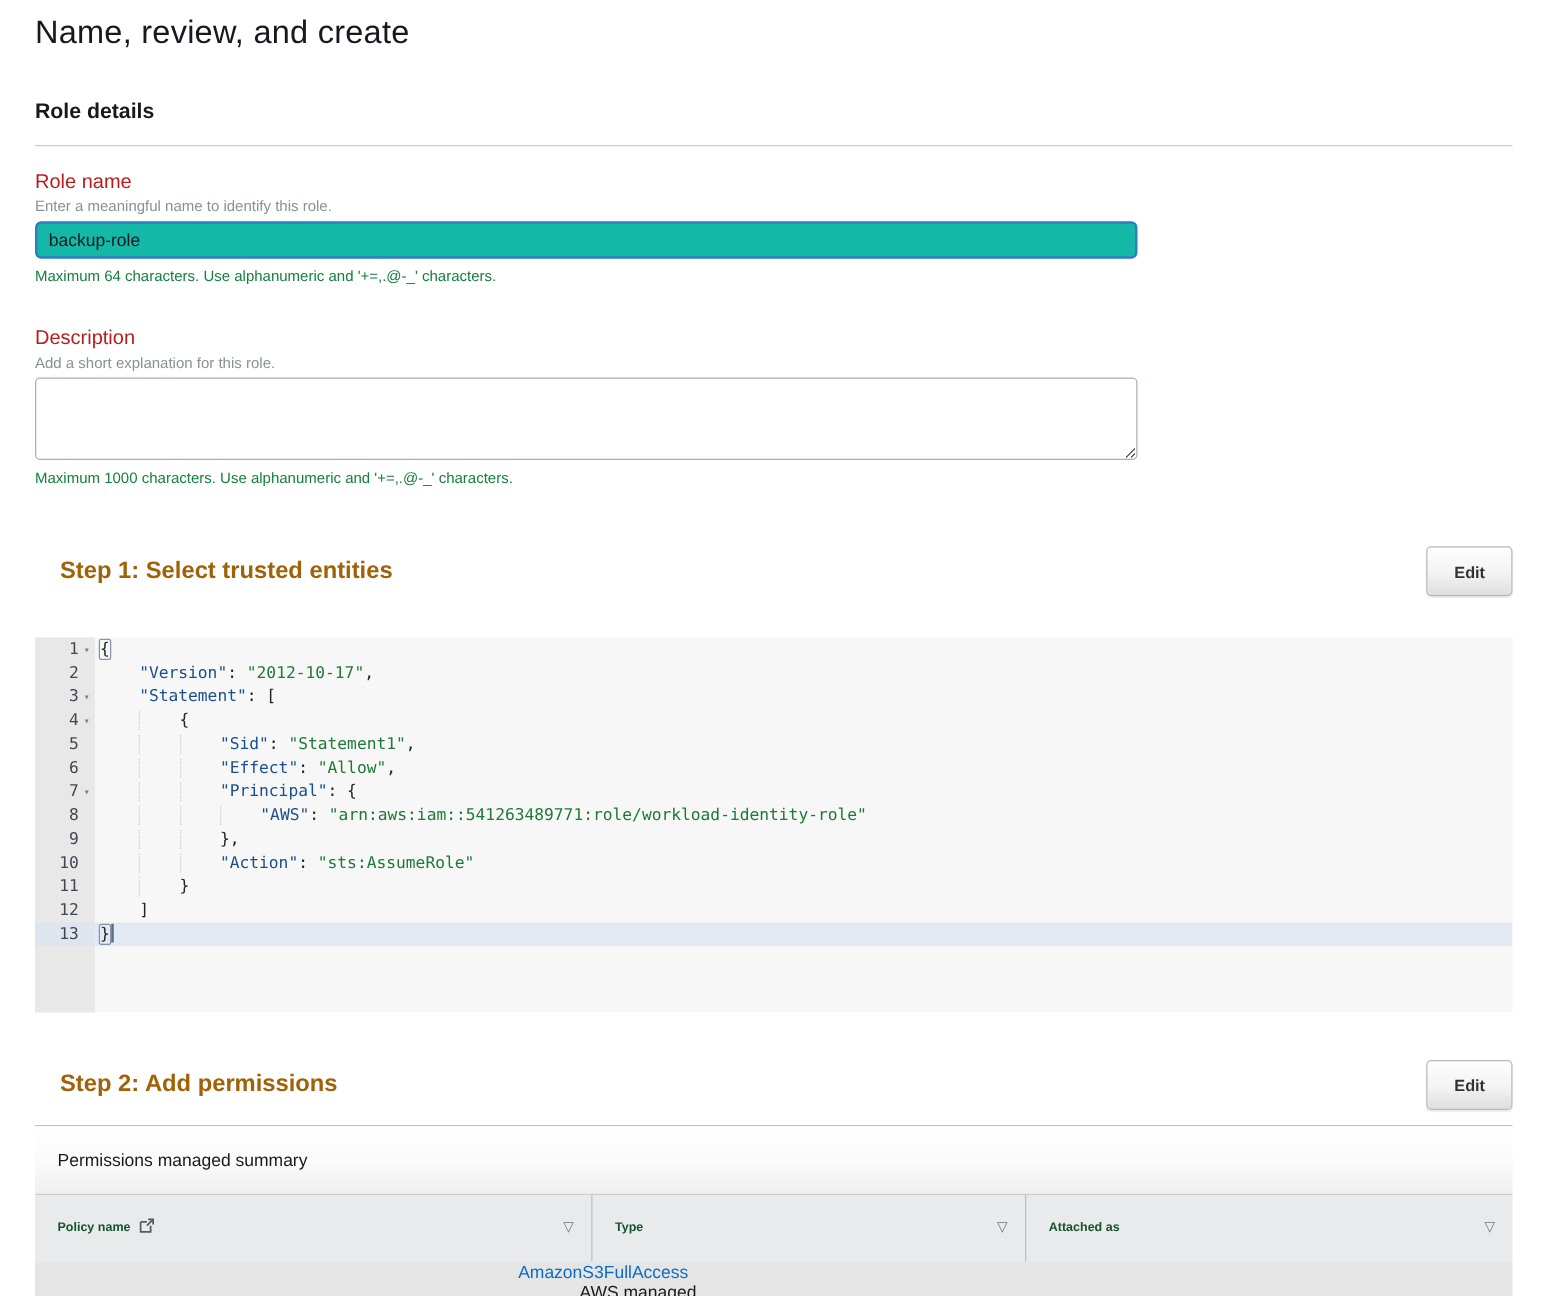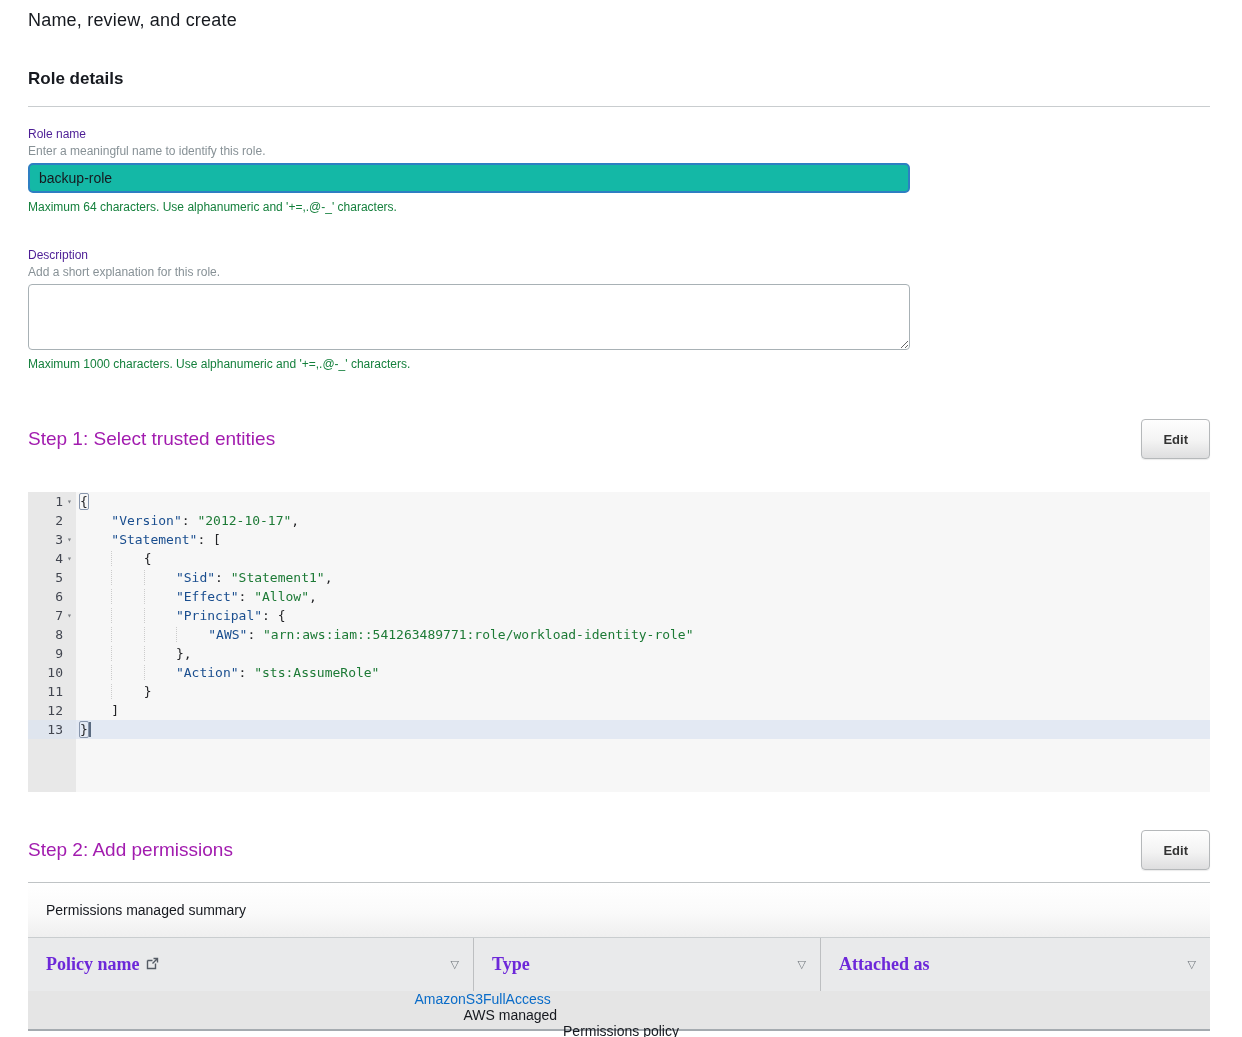--- a/index.html
+++ b/index.html
@@ -1,45 +1,45 @@
 <!DOCTYPE html>
 <html><head>
 <meta charset="utf-8">
 <style>
   * { box-sizing: border-box; margin: 0; padding: 0; }
   html,body { width: 1242px; height: 1037px; background: #fff; overflow: hidden; }
   body { font-family: "Liberation Sans", sans-serif; color: #16191f; }
   .page { padding: 0 32px 0 28px; width: 1242px; }
 
-  .page-title { font-size: 18px; font-weight: 400; color: #16191f; padding-top: 10px; letter-spacing: 0.2px; }
+  .page-title { font-size: 26px; font-weight: 400; color: #16191f; padding-top: 10px; letter-spacing: 0.2px; }
 
   .section-heading { margin-top: 38px; font-size: 17px; font-weight: 700; color: #16191f; }
   .divider { margin-top: 17px; border-bottom: 1px solid #c9cdcf; }
 
   .field { margin-top: 20px; }
-  .field-label { font-size: 12px; color: #4c1d95; }
+  .field-label { font-size: 16px; color: #b91c1c; }
   .field-hint { margin-top: 3px; font-size: 12px; color: #879196; }
   .constraint { margin-top: 7px; font-size: 12px; color: #15803d; }
 
   .role-name-input {
     margin-top: 5px; display: block; width: 882px; height: 30px;
     border: 2px solid #2e7fc2; border-radius: 5px; padding: 0 9px;
     font-size: 14px; font-family: "Liberation Sans", sans-serif; color: #16191f;
     outline: none; background: #14b8a6;
   }
   .desc-textarea {
     margin-top: 5px; display: block; width: 882px; height: 66px;
     border: 1px solid #a8b1b5; border-radius: 4px; padding: 6px 9px;
     font-size: 14px; font-family: "Liberation Sans", sans-serif; color: #16191f;
     resize: both; outline: none; background: #fff;
   }
   .field-desc { margin-top: 34px; }
 
   .step-row { margin-top: 48px; display: flex; align-items: center; justify-content: space-between; }
-  .step-heading { font-size: 19px; font-weight: 400; color: #a21caf; }
+  .step-heading { font-size: 19px; font-weight: 700; color: #a16207; margin-left: 20px; }
   .edit-btn {
     min-width: 68px; height: 40px; padding: 0 21px;
     background: linear-gradient(180deg, #fefefe 0%, #f3f3f3 55%, #dededf 100%);
     border: 1px solid #b5b8ba; border-radius: 4px;
     font-family: "Liberation Sans", sans-serif; font-size: 13px; font-weight: 700; color: #333;
     box-shadow: 0 1px 1px rgba(0,0,0,0.08); cursor: pointer;
   }
 
   
   .editor { margin-top: 33px; display: flex; height: 300px; background: #f7f7f7;
@@ -64,21 +64,21 @@
                background: linear-gradient(180deg, #ffffff 0%, #fafafa 55%, #efefef 100%);
                border-bottom: 1px solid #c9cdcf; font-size: 14px; color: #16191f; }
   .tbl-header { display: flex; height: 53px; background: #e9eaeb; align-items: center; }
   .tbl-row { display: flex; height: 40px; background: #e5e5e5; align-items: center;
              border-bottom: 2px solid #a5abb0; flex-direction: column; }
   .col { display: flex; align-items: center; padding: 0 14px 0 18px; height: 100%; }
   .col-1 { width: 445px; }
   .col-2 { width: 347px; gap: 16px; }
   .col-3 { flex: 1; }
   .tbl-header .col-2, .tbl-header .col-3 { border-left: 1px solid #bdbfc1; }
-  .th-label { font-size: 18px; font-weight: 700; color: #6d28d9; font-family: Liberation Serif, serif; }
+  .th-label { font-size: 10px; font-weight: 700; color: #14532d; }
   .th-spacer { flex: 1; }
   .filter-tri { font-size: 11px; color: #6f767c; cursor: pointer; line-height: 1; }
   .ext-link { margin-left: 7px; display: inline-block; }
   .cell-text { font-size: 14px; color: #16191f; }
   .policy-link { font-size: 14px; color: #0a6cc8; text-decoration: none; cursor: pointer; }
 </style>
 </head>
 <body>
 
 <div class="page">

